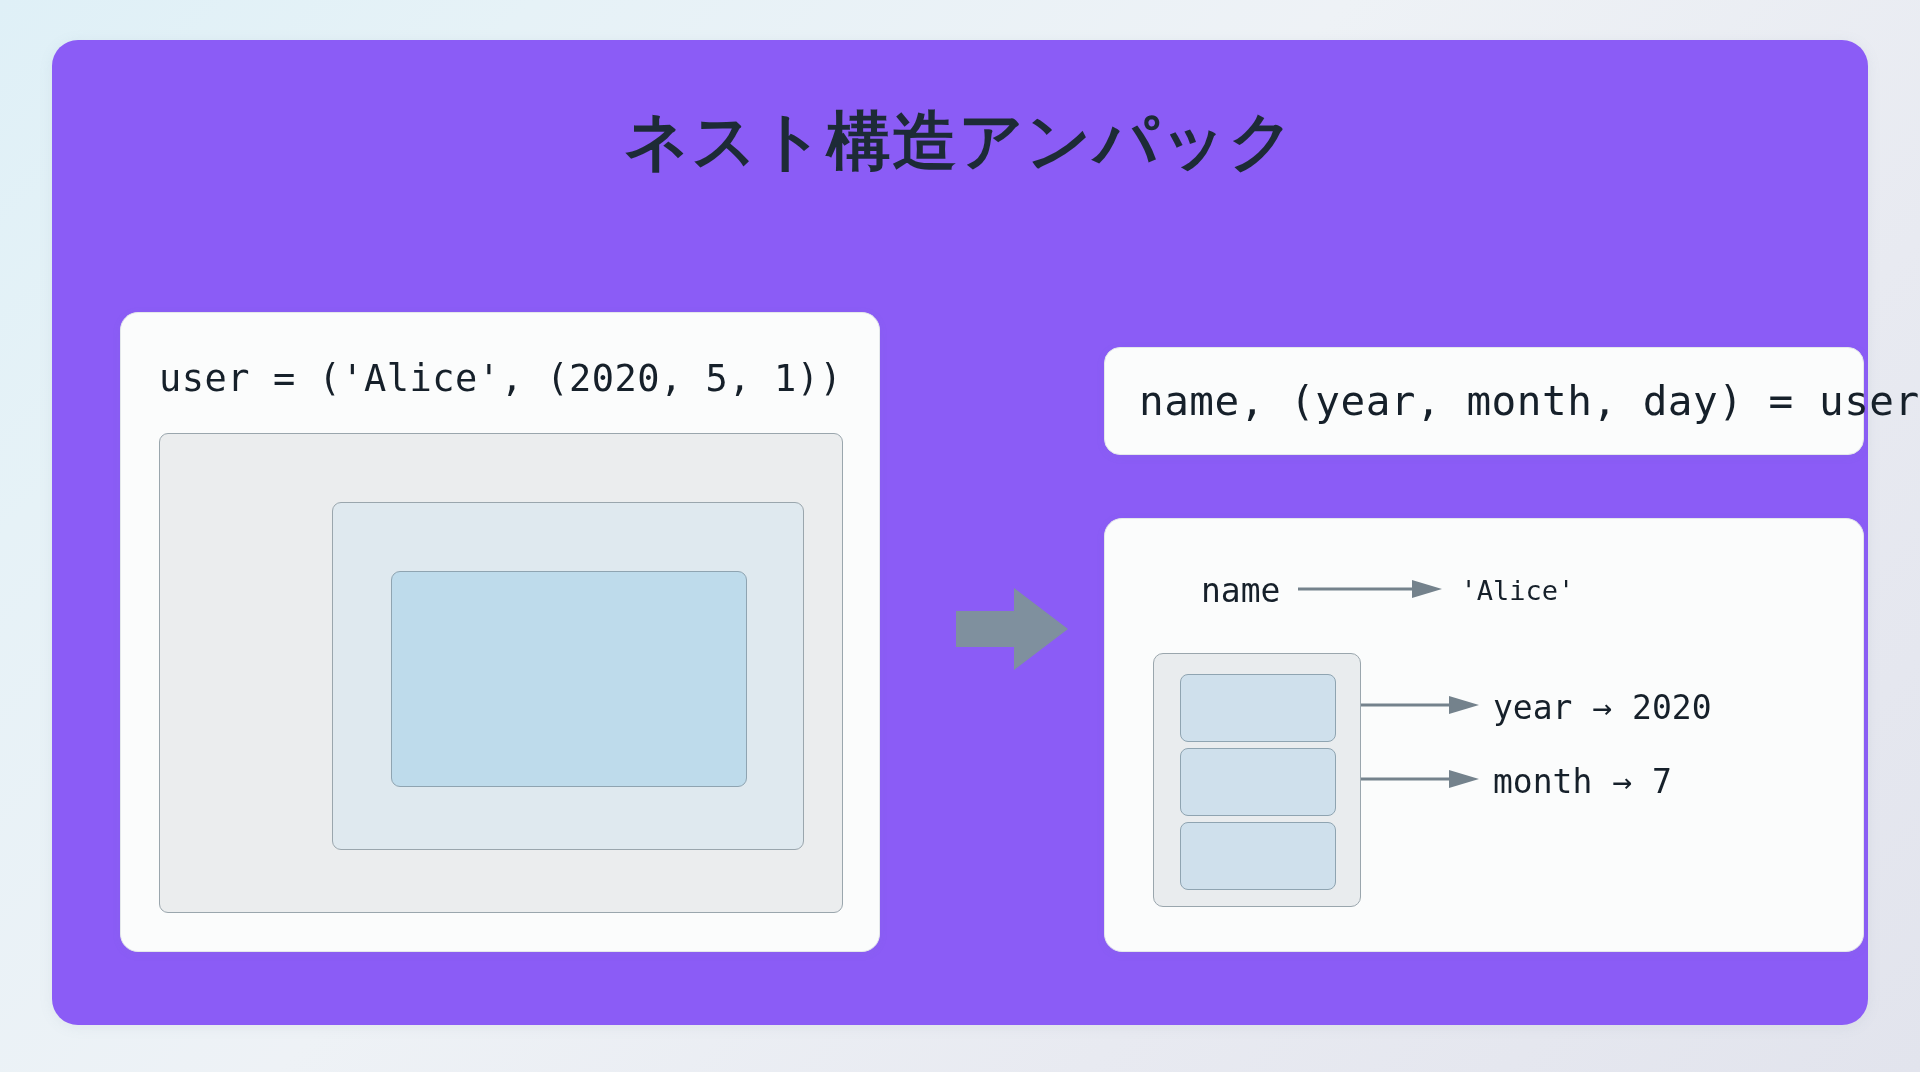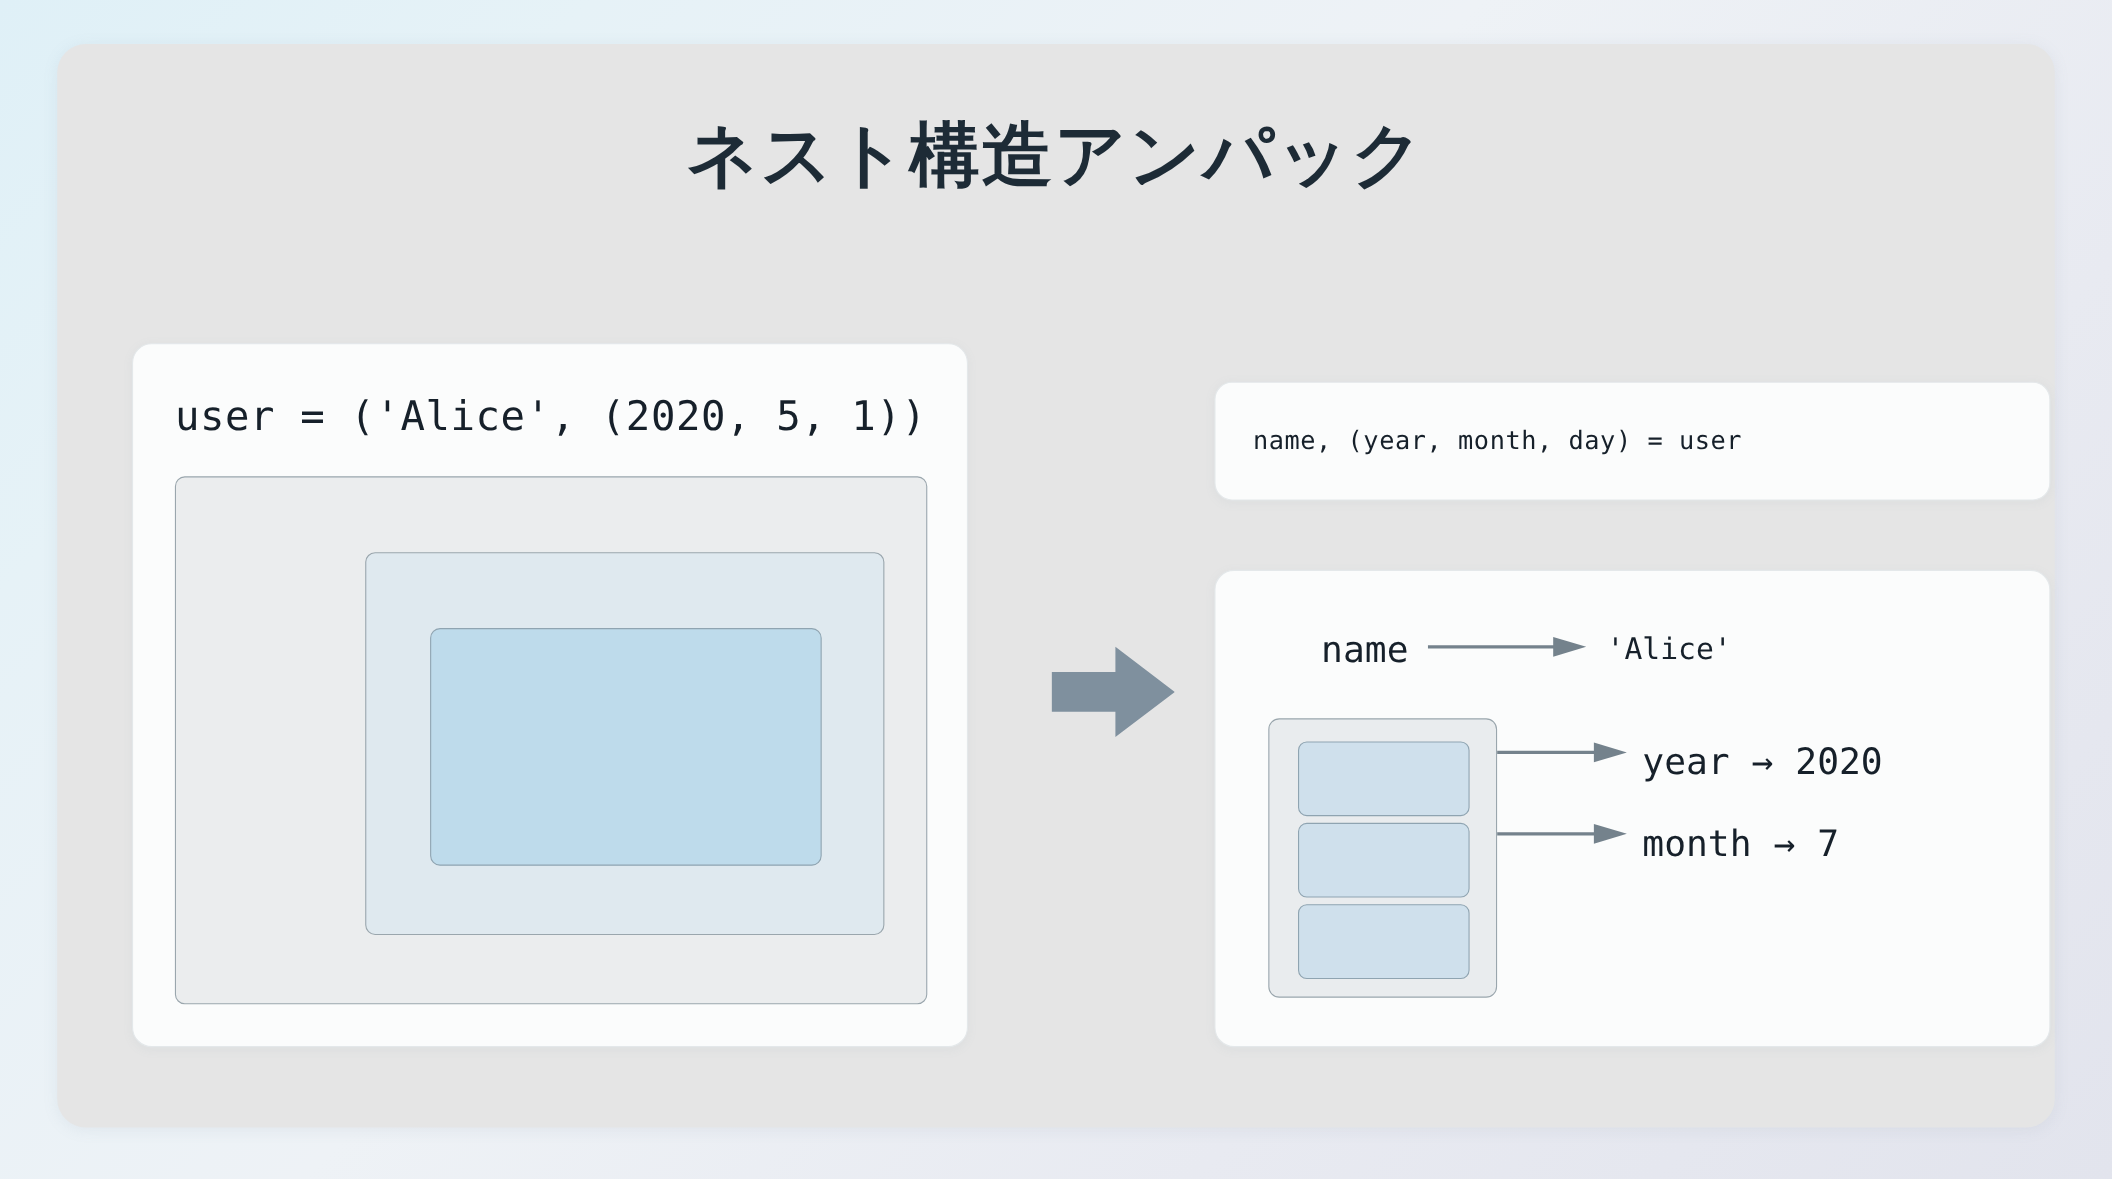--- a/index.html
+++ b/index.html
@@ -22,21 +22,21 @@
     position: relative;
   }
 
   
   .slide-card {
     position: absolute;
     left: 52px;
     top: 40px;
     width: 1816px;
     height: 985px;
-    background: #e5e5e5;
+    background: #8b5cf6;
     border-radius: 26px;
     box-shadow: 0 2px 14px rgba(120,140,160,.10);
   }
 
   
   .slide-title {
     position: absolute;
     left: 0;
     top: 58px;
     width: 100%;
@@ -126,21 +126,21 @@
     height: 108px;
     background: #fbfcfc;
     border: 1px solid #e4e8ea;
     border-radius: 16px;
     box-shadow: 0 2px 10px rgba(120,140,160,.07);
     display: flex;
     align-items: center;
   }
   .right-code-card .code-line {
     margin-left: 34px;
-    font-size: 23px;
+    font-size: 41px;
   }
 
   
   .result-card {
     position: absolute;
     left: 1052px;
     top: 478px;
     width: 760px;
     height: 434px;
     background: #fbfcfc;
@@ -188,20 +188,21 @@
   }
   .slot-0 { top: 20px; }
   .slot-1 { top: 94px; }
   .slot-2 { top: 168px; }
 
   
   .field-row {
     position: absolute;
     left: 256px;
     display: flex;
+    align-items: center;
     height: 68px;
   }
   .field-row .short-arrow { margin-right: 14px; }
   .field-text { font-size: 33px; white-space: pre; }
   .field-0 { top: 154px; }
   .field-1 { top: 228px; }
   .field-2 { top: 302px; }
 </style>
 </head>
 <body>

